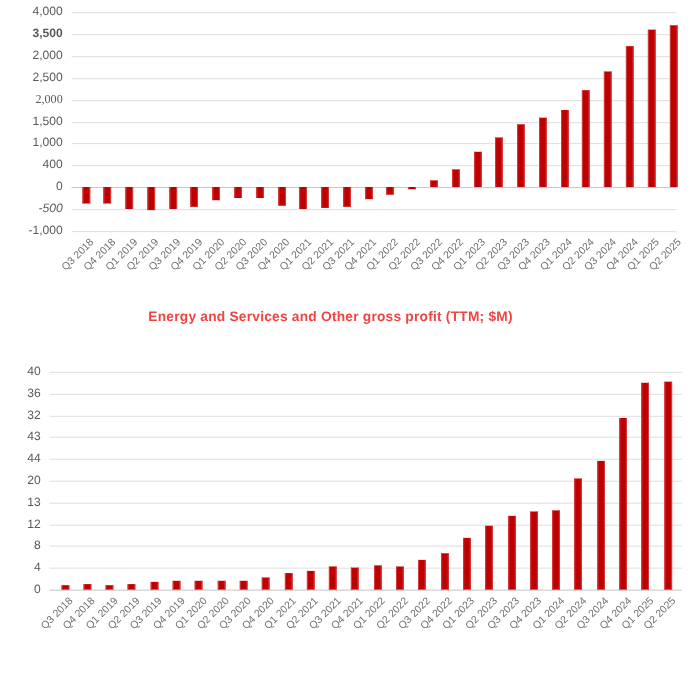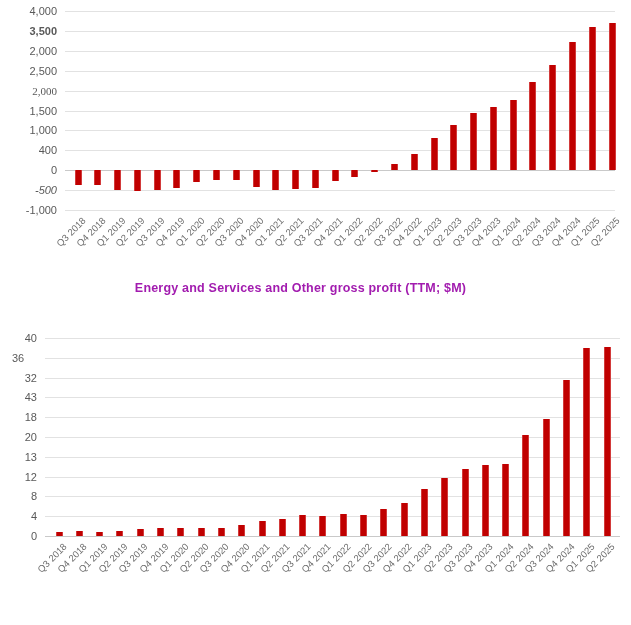--- a/index.html
+++ b/index.html
@@ -55,21 +55,21 @@
     transform-origin: 100% 0;
     line-height: 11px;
   }
   .chart-title {
     position: absolute;
     left: 0;
     width: 601px;
     text-align: center;
     font-size: 12.5px;
     font-weight: bold;
-    color: #a21caf;
+    color: #ef4444;
     letter-spacing: 0.2px;
   }
   #chart-top .chart-title    { top: 281px; }
   #chart-bottom .chart-title { top: 290px; }
 </style>
 </head>
 <body>
 
 <div id="canvas">
 
@@ -155,27 +155,27 @@
         <div class="x-tick-label" style="left: 556.1px; top: 215px;">Q2 2025</div>
       </div>
     <div class="chart-title">Energy and Services and Other gross profit (TTM; $M)</div>
   </div>
 
   <div class="chart" id="chart-bottom">
     <div class="plot-area" style="left: 0px; top: 0px; width: 631px; height: 291px;">
         <div class="gridline" style="left: 45px; width: 575px; top: 23px;"></div>
         <div class="y-tick-label" style="left: -1px; width: 38px; top: 17px;">40</div>
         <div class="gridline" style="left: 45px; width: 575px; top: 43px;"></div>
-        <div class="y-tick-label" style="left: -1px; width: 38px; top: 37px; text-align: center;">36</div>
+        <div class="y-tick-label" style="left: -1px; width: 38px; top: 37px;">36</div>
         <div class="gridline" style="left: 45px; width: 575px; top: 63px;"></div>
         <div class="y-tick-label" style="left: -1px; width: 38px; top: 57px;">32</div>
         <div class="gridline" style="left: 45px; width: 575px; top: 82px;"></div>
         <div class="y-tick-label" style="left: -1px; width: 38px; top: 76px;">43</div>
         <div class="gridline" style="left: 45px; width: 575px; top: 102px;"></div>
-        <div class="y-tick-label" style="left: -1px; width: 38px; top: 96px;">18</div>
+        <div class="y-tick-label" style="left: -1px; width: 38px; top: 96px;">44</div>
         <div class="gridline" style="left: 45px; width: 575px; top: 122px;"></div>
         <div class="y-tick-label" style="left: -1px; width: 38px; top: 116px;">20</div>
         <div class="gridline" style="left: 45px; width: 575px; top: 142px;"></div>
         <div class="y-tick-label" style="left: -1px; width: 38px; top: 136px;">13</div>
         <div class="gridline" style="left: 45px; width: 575px; top: 162px;"></div>
         <div class="y-tick-label" style="left: -1px; width: 38px; top: 156px;">12</div>
         <div class="gridline" style="left: 45px; width: 575px; top: 181px;"></div>
         <div class="y-tick-label" style="left: -1px; width: 38px; top: 175px;">8</div>
         <div class="gridline" style="left: 45px; width: 575px; top: 201px;"></div>
         <div class="y-tick-label" style="left: -1px; width: 38px; top: 195px;">4</div>

